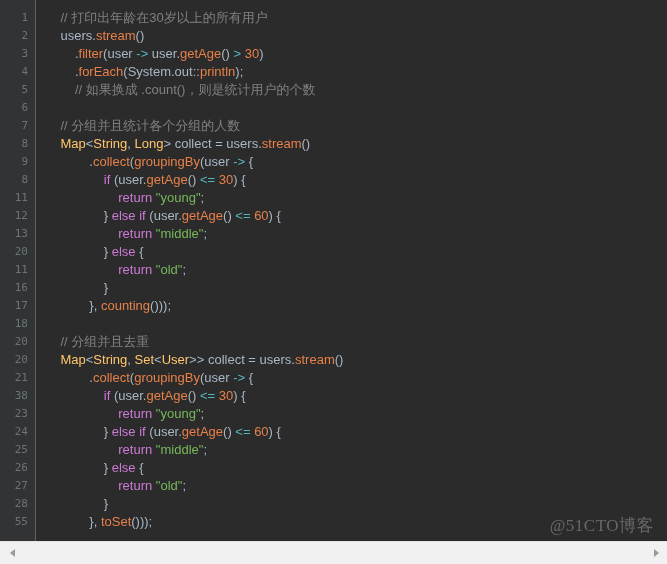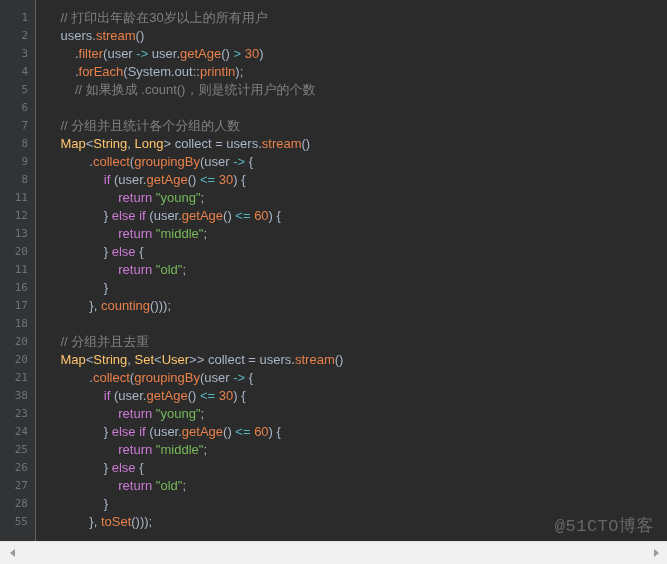--- a/index.html
+++ b/index.html
@@ -91,21 +91,21 @@
   .t-string   { color: #76b85a; }
   .t-number   { color: #e8804a; }
   .t-operator { color: #56b6c2; }
   .t-punc     { color: #a9b7c6; }
 
   
   #watermark {
     position: absolute;
     right: 13px;
     bottom: 27px;
-    font-family: Liberation Mono, monospace;
+    font-family: Liberation Serif, serif;
     font-size: 17px;
     color: #6b6b6b;
     letter-spacing: 0.5px;
     opacity: 0.95;
     pointer-events: none;
   }
 
   
   #hscroll {
     position: absolute;

